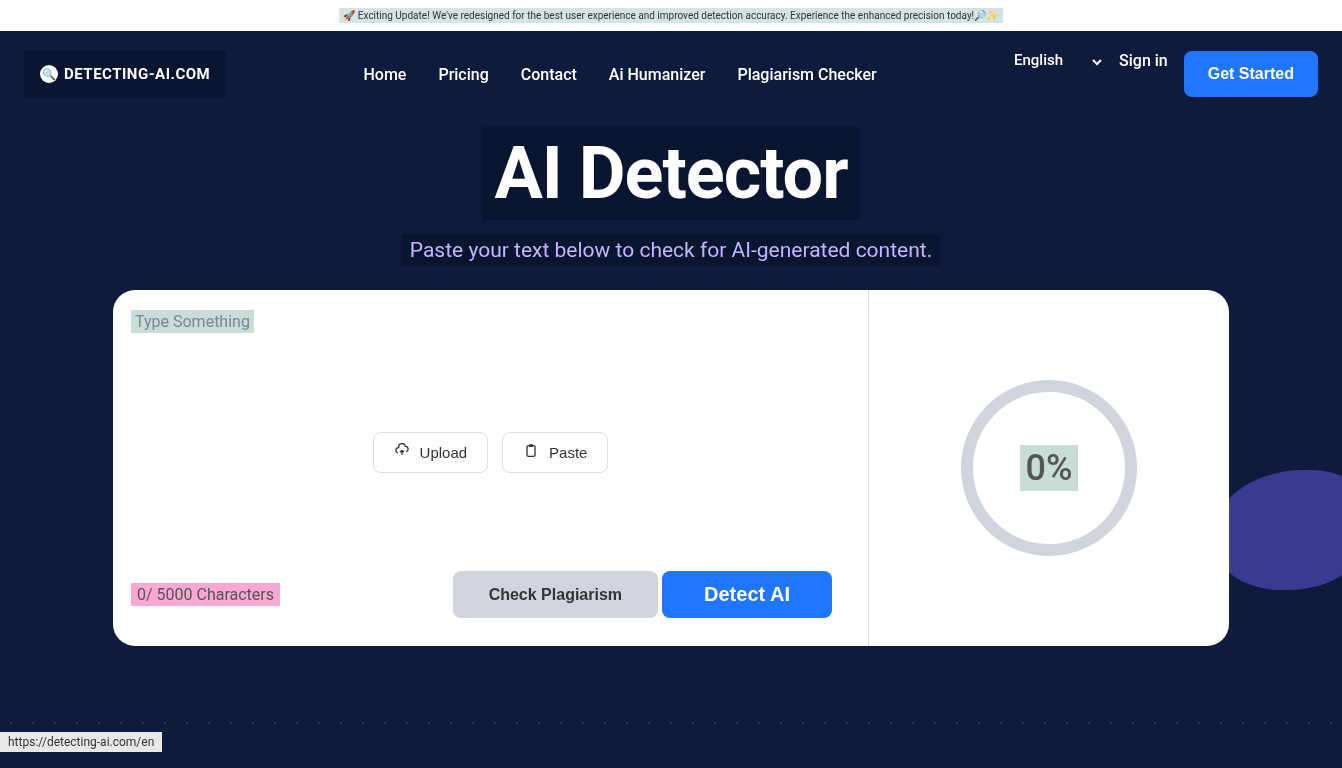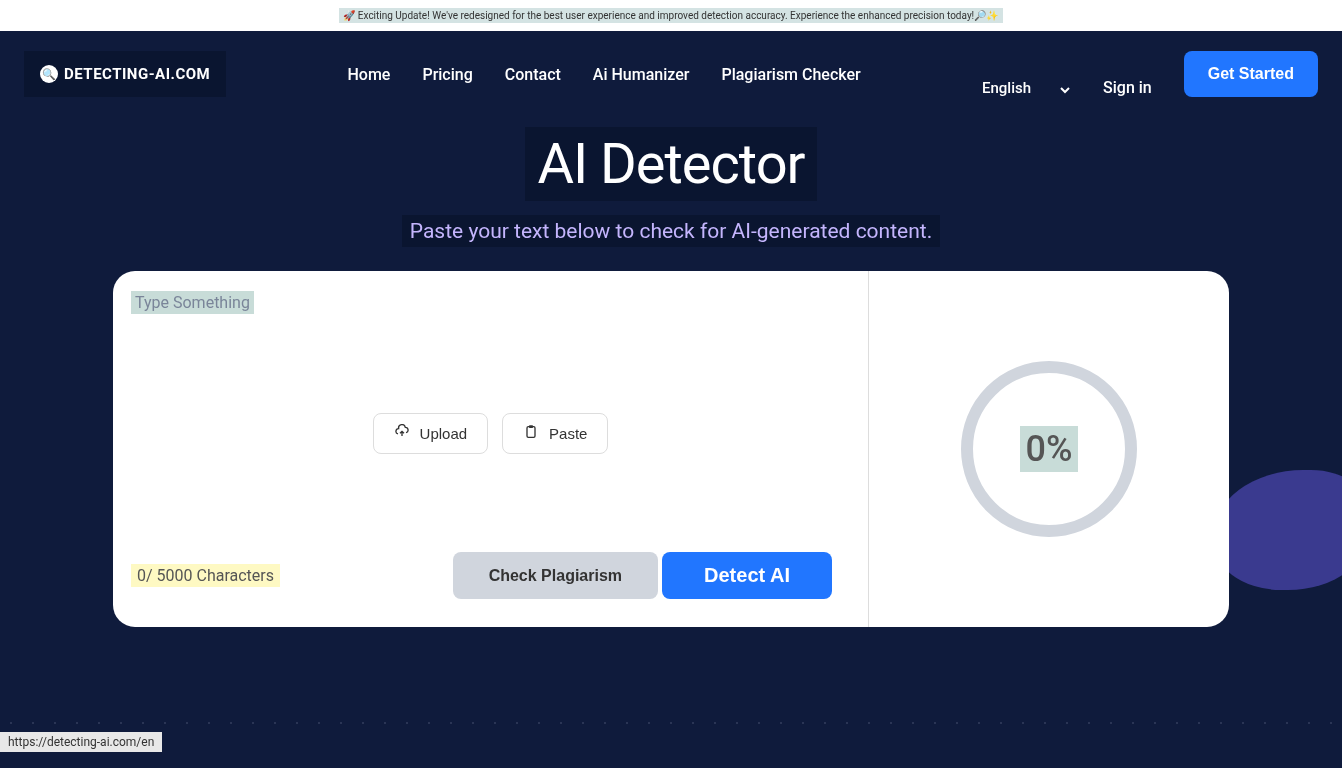--- a/index.html
+++ b/index.html
@@ -53,22 +53,22 @@
 }
 .nav a {
   color: #fff;
   text-decoration: none;
   font-size: 16px;
   font-weight: 500;
   text-align: center;
 }
 .header-right {
   display: flex;
-  align-items: flex-end;
-  gap: 32px;
+  align-items: flex-start;
+  gap: 16px;
 }
 .lang-select {
   display: flex;
   align-items: center;
   gap: 28px;
   font-size: 15px;
   font-weight: 500;
   cursor: pointer;
 }
 .chevron {
@@ -85,22 +85,22 @@
   border-radius: 8px;
   font-size: 16px;
   font-weight: 600;
   cursor: pointer;
 }
 .hero {
   text-align: center;
   margin-top: 10px;
 }
 .hero h1 {
-  font-size: 56px;
-  font-weight: 400;
+  font-size: 72px;
+  font-weight: 700;
   background: #0a1530;
   display: inline-block;
   padding: 4px 12px;
   letter-spacing: -1px;
 }
 .hero p {
   margin-top: 14px;
   font-size: 21px;
   color: #c4b5fd;
   background: #0a1530;
@@ -154,21 +154,21 @@
   font-weight: 500;
 }
 .bottom-row {
   display: flex;
   align-items: center;
   justify-content: space-between;
 }
 .char-count {
   color: #555;
   font-size: 16px;
-  background: #fef9c3;
+  background: #f9a8d4;
   padding: 2px 6px;
   margin-left: -18px;
 }
 .bottom-actions { display: flex; gap: 4px; }
 .check-plag {
   background: #d0d5dd;
   color: #333;
   border: none;
   padding: 12px 36px;
   border-radius: 8px;

